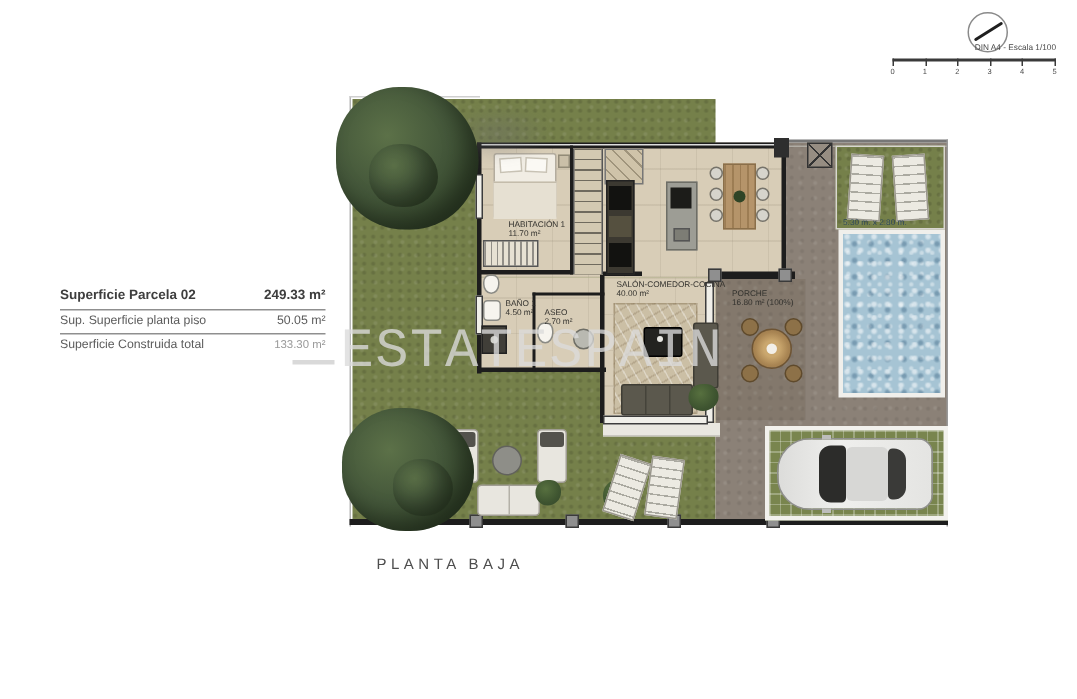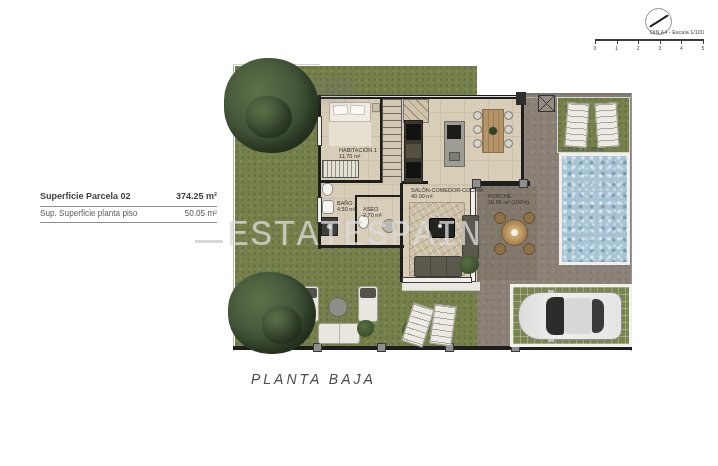--- a/index.html
+++ b/index.html
@@ -72,21 +72,21 @@
   .hatch { background-color:#cfc3a9;
     background-image: repeating-linear-gradient(45deg, rgba(70,60,40,0.35) 0 1px, transparent 1px 6px);
     border:1px solid #777; }
   .xbox { background:#968d82; border:1.2px solid #333;
     background-image: linear-gradient(45deg, transparent 47%, #333 47% 53%, transparent 53%),
                       linear-gradient(-45deg, transparent 47%, #333 47% 53%, transparent 53%); }
   .chair-round { border-radius:50%; background:#d6d4cc; border:1px solid #76736a; }
 
   .watermark { font-size:37px; letter-spacing:1px; font-weight:400;
     color:rgba(219,219,219,0.78); z-index:10; white-space:nowrap;font-family:Liberation Mono, monospace; }
-  .footer-title { font-size:14px; letter-spacing:3px; color:#4d4d4d;font-style:italic; }
+  .footer-title { font-size:10px; letter-spacing:3px; color:#4d4d4d; }
 </style>
 </head>
 <body>
 
 <div id="sheet">
 
   <div class="abs compass" style="left:645px; top:8px;"></div>
   <div class="abs needle" style="left:648px; top:20px;"></div>
 
   <div class="abs scale-label" style="left:595px; top:29px;">DIN A4 - Escala 1/100</div>
@@ -103,27 +103,31 @@
     <span class="tick-num" style="left:21.6px;">1</span>
     <span class="tick-num" style="left:43.2px;">2</span>
     <span class="tick-num" style="left:64.8px;">3</span>
     <span class="tick-num" style="left:86.4px;">4</span>
     <span class="tick-num" style="left:108px;">5</span>
   </div>
 
   <div class="abs stable" style="left:40px; top:188px;">
     <div class="trow thead">
       <span>Superficie Parcela 02</span>
-      <span>374.25 m²</span>
+      <span>249.33 m²</span>
     </div>
     <div class="trow">
       <span>Sup. Superficie planta piso</span>
       <span>50.05 m²</span>
     </div>
     <div class="tdiv"></div>
+    <div class="trow ttotal">
+      <span>Superficie Construida total</span>
+      <span class="tval">133.30 m²</span>
+    </div>
   </div>
 
   <div class="abs grass" style="left:235px; top:66px;  width:242px; height:284px;"></div>
   <div class="abs gravel" style="left:477px; top:95px;  width:155px; height:255px;"></div>
   <div class="abs" style="left:477px; top:186px; width:60px; height:94px; background:rgba(70,55,35,0.12);"></div>
   <div class="abs" style="left:402px; top:282px; width:78px; height:9px; background:#e9e7e0; border-bottom:1px solid #c9c7c0;"></div>
 
   <div class="abs" style="left:233px; top:64px; width:1px; height:287px; background:#b5b5b5;"></div>
   <div class="abs" style="left:233px; top:64px; width:87px; height:1px; background:#cfcfcf;"></div>
   <div class="abs" style="left:524px; top:93px; width:108px; height:1.5px; background:#777;"></div>

